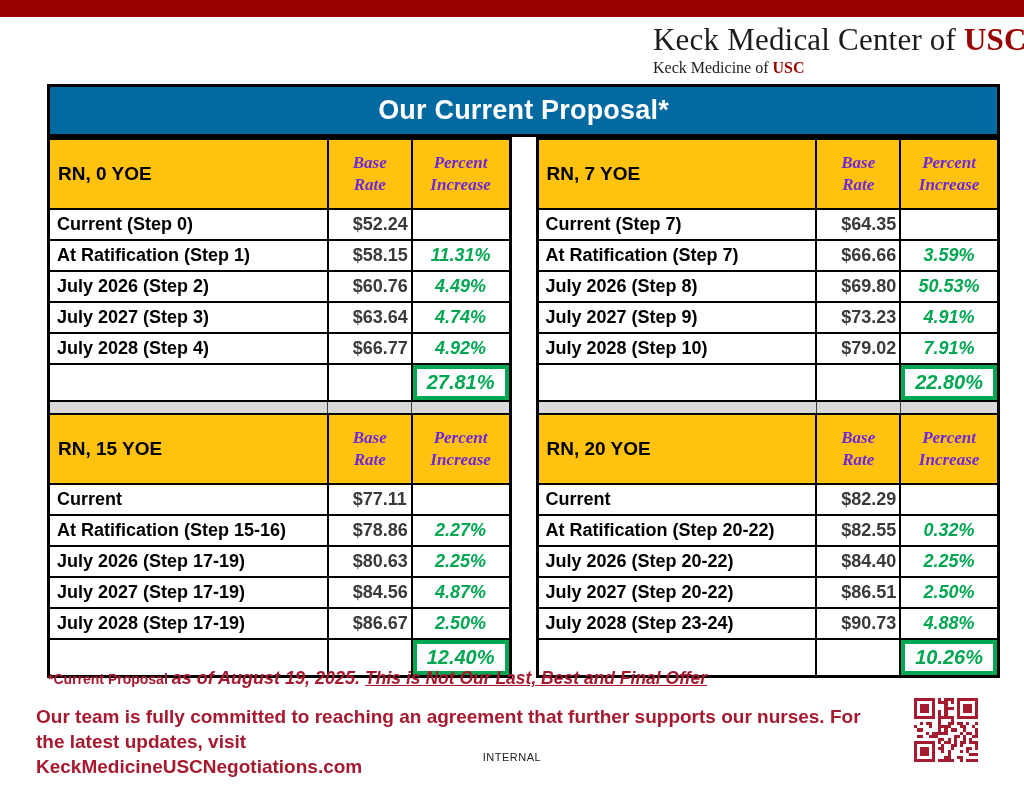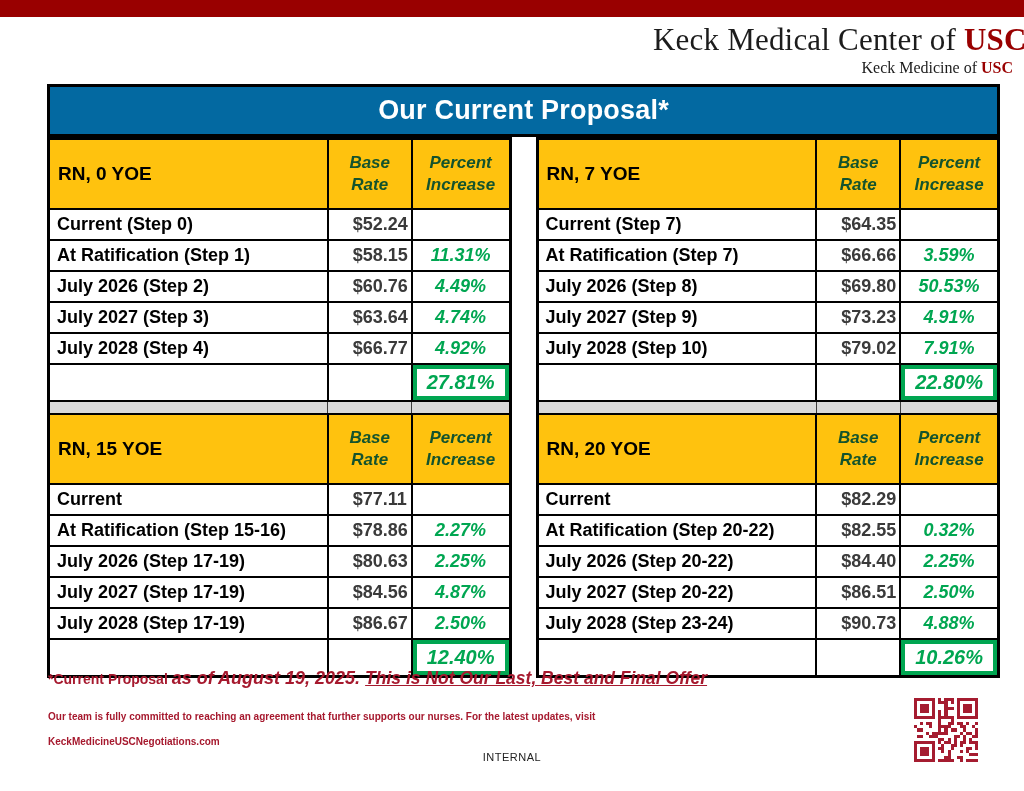--- a/index.html
+++ b/index.html
@@ -6,57 +6,57 @@
   body{
     width:1024px;height:791px;position:relative;background:#ffffff;
     font-family:"Liberation Sans",sans-serif;overflow:hidden;
   }
   
   .topbar{position:absolute;left:0;top:0;width:1024px;height:17px;background:#990000;}
   
   .logo{position:absolute;left:653px;top:22px;width:360px;}
   .logo-main{font-family:"Liberation Serif",serif;font-size:31px;color:#1c1c1c;white-space:nowrap;letter-spacing:0.2px;}
   .logo-main .usc{color:#990000;font-weight:bold;}
-  .logo-sub{font-family:"Liberation Serif",serif;font-size:16px;color:#1c1c1c;margin-top:1px;text-align:right;}
+  .logo-sub{font-family:"Liberation Serif",serif;font-size:16px;color:#1c1c1c;margin-top:1px;}
   .logo-sub .usc{color:#990000;font-weight:bold;}
   
   .proposal{position:absolute;left:47px;top:84px;width:953px;}
   .banner{
     background:#0369a1;border:3px solid #000;height:47px;
     display:flex;align-items:center;justify-content:center;
     color:#fff;font-weight:bold;font-size:27px;letter-spacing:0.2px;
   }
   .tables-wrap{display:flex;gap:24px;}
   .colwrap{flex:1;}
   table.paytable{border-collapse:collapse;width:100%;table-layout:fixed;border:3px solid #000;margin-top:0;}
   table.paytable col.c1{width:60.5%;}
   table.paytable col.c2{width:18.2%;}
   table.paytable col.c3{width:21.3%;}
   .paytable th,.paytable td{border:2px solid #000;overflow:hidden;}
   .hdr th{background:#FFC20E;height:66px;vertical-align:middle;}
   .hdr th.ttl{font-size:19px;text-align:left;padding-left:8px;color:#000;}
-  .hdr th.ch{font-size:17px;font-style:italic;text-align:center;color:#14532d;}
+  .hdr th.ch{font-size:17px;font-style:italic;text-align:center;color:#6d28d9;font-family:Liberation Serif, serif;}
   .hdr th.ch span{white-space:pre-line;line-height:1.3;}
   td.lbl{font-weight:bold;font-size:18px;color:#000;height:27px;padding-left:7px;text-align:left;}
   td.rate{font-weight:bold;font-size:18px;color:#3a3a3a;padding-left:24px;text-align:left;}
   td.pct{font-weight:bold;font-style:italic;font-size:18px;color:#00A651;text-align:center;}
   tr.totalr td{height:33px;background:#fff;}
   td.total-cell{padding:0;}
   .total-box{
     height:100%;box-sizing:border-box;border:4px solid #00A651;
     display:flex;align-items:center;justify-content:center;
     color:#00A651;font-weight:bold;font-style:italic;font-size:20px;
   }
   tr.spacer td{height:9px;background:#D9D9D9;border:1.5px solid #3c3c3c;}
   
   .footnote{position:absolute;left:48px;top:668px;width:920px;color:#A6192E;white-space:nowrap;}
   .fn-b{font-weight:bold;font-size:14px;}
   .fn-i{font-weight:bold;font-style:italic;font-size:18px;}
   .fn-u{font-weight:bold;font-style:italic;font-size:17.5px;text-decoration:underline;}
-  .message{position:absolute;left:48px;top:704px;width:840px;color:#A6192E;font-weight:bold;font-size:10px;line-height:25px;}
+  .message{position:absolute;left:36px;top:704px;width:840px;color:#A6192E;font-weight:bold;font-size:19px;line-height:25px;}
   .internal{position:absolute;left:0;top:751px;width:1024px;text-align:center;color:#222;font-size:11px;letter-spacing:0.5px;}
   .qr{position:absolute;left:914px;top:698px;width:64px;height:64px;}
 </style>
 </head>
 <body>
 
 <div class="topbar"></div>
 
 <div class="logo">
   <div class="logo-main"><span>Keck Medical Center of </span><span class="usc">USC</span></div>

